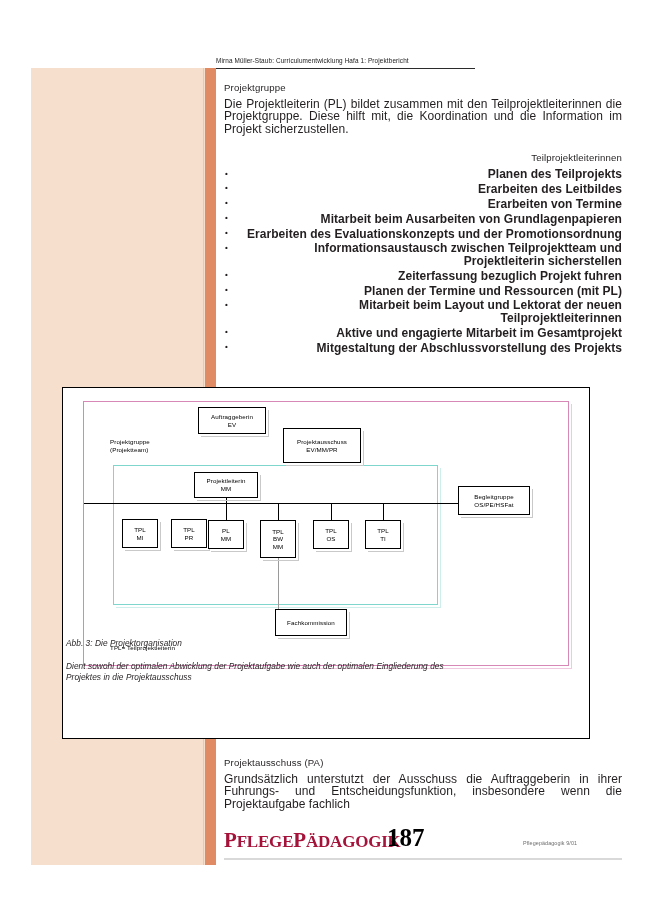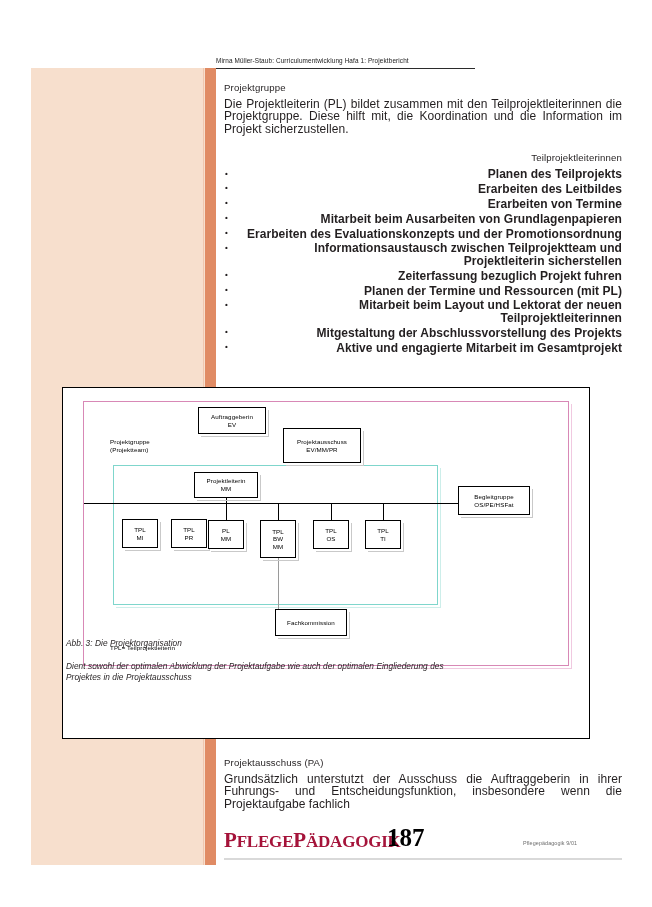--- a/index.html
+++ b/index.html
@@ -286,22 +286,22 @@
     <ul class="bullets">
       <li>Planen des Teilprojekts</li>
       <li>Erarbeiten des Leitbildes</li>
       <li>Erarbeiten von Termine</li>
       <li>Mitarbeit beim Ausarbeiten von Grundlagenpapieren</li>
       <li>Erarbeiten des Evaluationskonzepts und der Promotionsordnung</li>
       <li>Informationsaustausch zwischen Teilprojektteam und Projektleiterin sicherstellen</li>
       <li>Zeiterfassung bezuglich Projekt fuhren</li>
       <li>Planen der Termine und Ressourcen (mit PL)</li>
       <li>Mitarbeit beim Layout und Lektorat der neuen Teilprojektleiterinnen</li>
+      <li>Aktive und engagierte Mitarbeit im Gesamtprojekt</li>
       <li>Mitgestaltung der Abschlussvorstellung des Projekts</li>
-      <li>Aktive und engagierte Mitarbeit im Gesamtprojekt</li>
     </ul>
   </div>
 
   <div class="figure">
 
     <div class="fig-pink-shadow"></div>
     <div class="fig-pink"></div>
     <div class="fig-teal-shadow"></div>
     <div class="fig-teal"></div>
 

